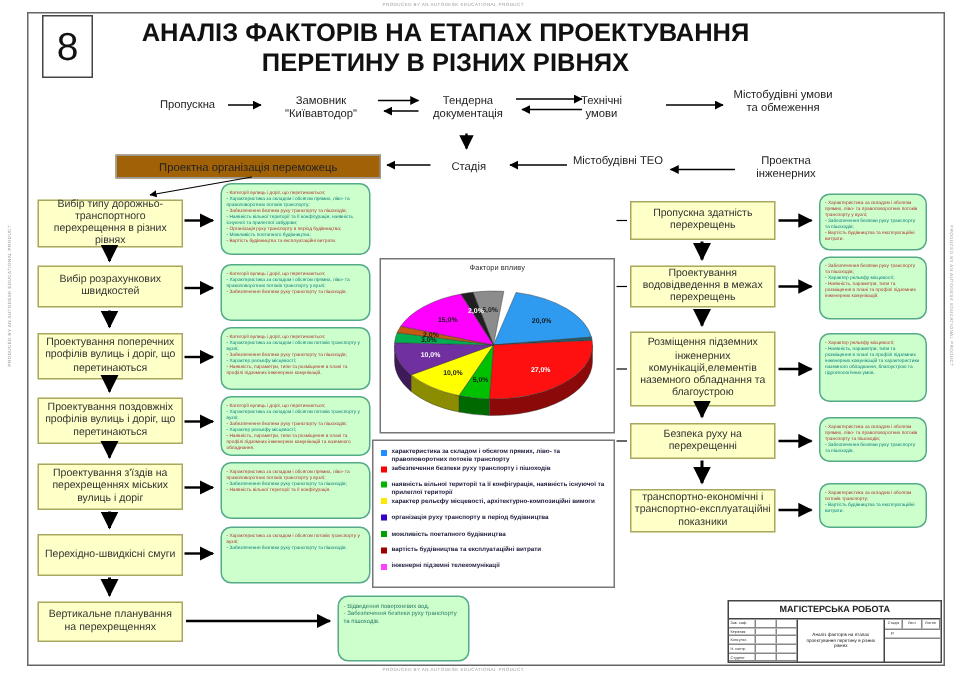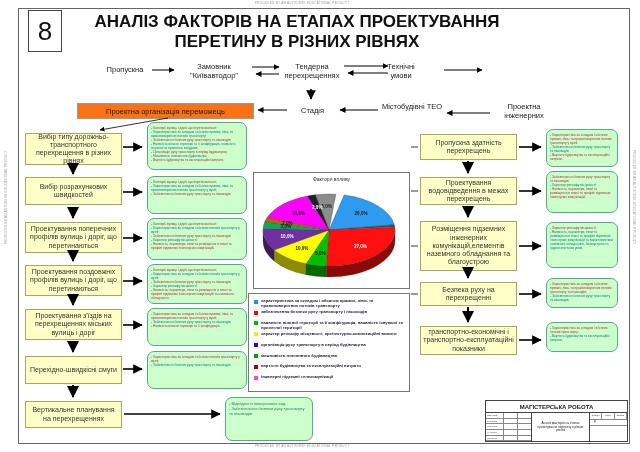--- a/index.html
+++ b/index.html
@@ -8,21 +8,21 @@
   #frame{position:absolute;left:18px;top:8px;width:610px;height:434px;border:1px solid #666;}
   .banner{position:absolute;font-size:3px;color:#999;letter-spacing:.3px;white-space:nowrap;}
   .banner.v{writing-mode:vertical-rl;}
   .banner.vflip{writing-mode:vertical-rl;transform:rotate(180deg);}
   #num-box{position:absolute;left:28px;top:10px;width:32px;height:40px;border:1px solid #444;
            background:#fff;display:flex;align-items:center;justify-content:center;
            font-size:26px;color:#111;}
   #main-title{position:absolute;left:62px;top:12px;width:470px;text-align:center;
               font-size:17px;line-height:20px;font-weight:700;color:#111;}
   .flowtext{position:absolute;font-size:7.5px;line-height:8.5px;text-align:center;color:#222;}
-  .flowbox{position:absolute;border:1px solid #999;background:#f97316;display:flex;align-items:center;
+  .flowbox{position:absolute;border:1px solid #999;background:#a16207;display:flex;align-items:center;
            justify-content:center;font-size:7.5px;color:#222;}
   .ybox{position:absolute;background:#ffffc8;border:1px solid #a8a860;display:flex;align-items:center;
         justify-content:center;text-align:center;font-size:7px;line-height:8.2px;color:#333;padding:1px 2px;box-sizing:border-box;}
   .gnote{position:absolute;background:#ccffcc;border:1px solid #55aa88;border-radius:7px;
          padding:3px 3px;box-sizing:border-box;overflow:hidden;}
   .nline{font-size:3.2px;line-height:4px;color:#b03030;}
   .nline:nth-child(even){color:#0a7a7a;}
   .gnote.teal .nline{color:#2e7a66;font-size:4px;line-height:5px;}
   .panel{position:absolute;background:#fff;border:1px solid #777;box-sizing:border-box;}
   #pie-title{position:absolute;left:0;top:3px;width:100%;text-align:center;font-size:5px;color:#333;}
@@ -62,22 +62,23 @@
   <div class="banner vflip" style="left:4px;top:150px;">PRODUCED BY AN AUTODESK EDUCATIONAL PRODUCT</div>
   <div class="banner v" style="left:632px;top:150px;">PRODUCED BY AN AUTODESK EDUCATIONAL PRODUCT</div>
 
   <div id="num-box">
     <span>8</span>
   </div>
   <div id="main-title">АНАЛІЗ ФАКТОРІВ НА ЕТАПАХ ПРОЕКТУВАННЯ ПЕРЕТИНУ В РІЗНИХ РІВНЯХ</div>
 
   <div class="flowtext" style="left:100px;top:66px;width:50px;">Пропускна</div>
   <div class="flowtext" style="left:178px;top:63px;width:72px;">Замовник "Київавтодор"</div>
-  <div class="flowtext" style="left:283px;top:63px;width:58px;">Тендерна перехрещеннях</div>
+  <div class="flowtext" style="left:283px;top:63px;width:58px;">Тендерна документація</div>
   <div class="flowtext" style="left:376px;top:63px;width:50px;">Технічні умови</div>
+  <div class="flowtext" style="left:486px;top:59px;width:72px;">Містобудівні умови та обмеження</div>
 
   <div class="flowbox" style="left:77px;top:103px;width:175px;height:14px;">Проектна організація переможець</div>
   <div class="flowtext" style="left:290px;top:107px;width:45px;">Стадія</div>
   <div class="flowtext" style="left:381px;top:103px;width:62px;">Містобудівні ТЕО</div>
   <div class="flowtext" style="left:493px;top:103px;width:62px;">Проектна інженерних</div>
 
   <div class="ybox" style="left:25px;top:133px;width:97px;height:32px;">Вибір типу дорожньо-транспортного перехрещення в різних рівнях</div>
   <div class="ybox" style="left:25px;top:177px;width:97px;height:28px;">Вибір розрахункових швидкостей</div>
   <div class="ybox" style="left:25px;top:222px;width:97px;height:31px;">Проектування поперечних профілів вулиць і доріг, що перетинаються</div>
   <div class="ybox" style="left:25px;top:265px;width:97px;height:31px;">Проектування поздовжніх профілів вулиць і доріг, що перетинаються</div>

